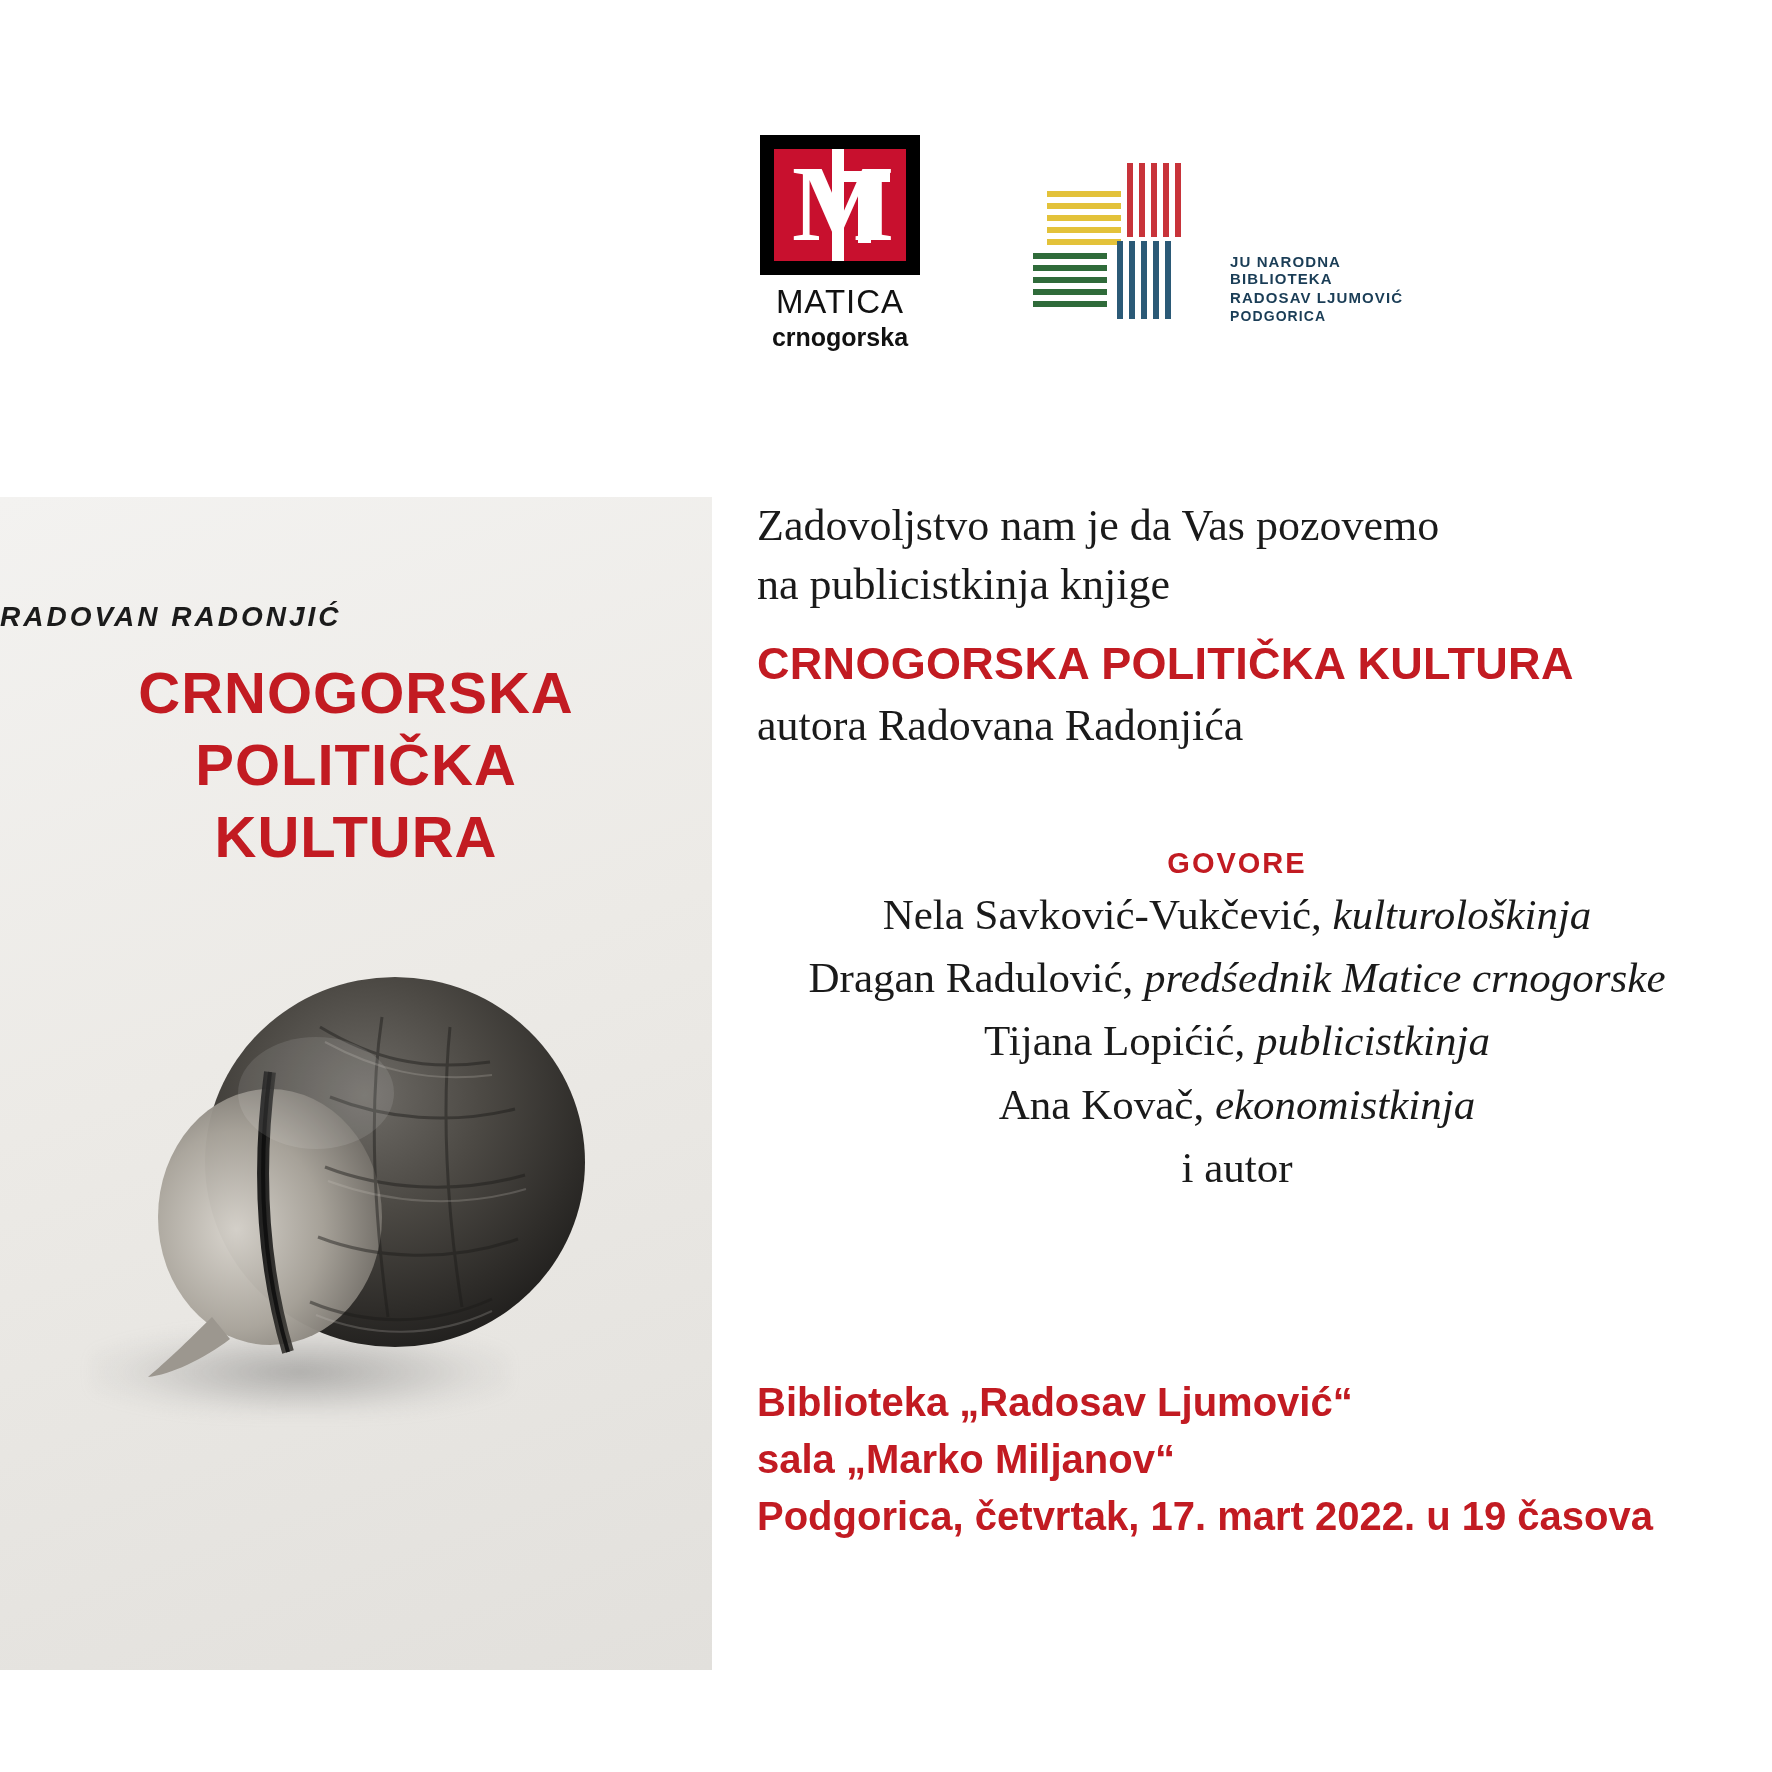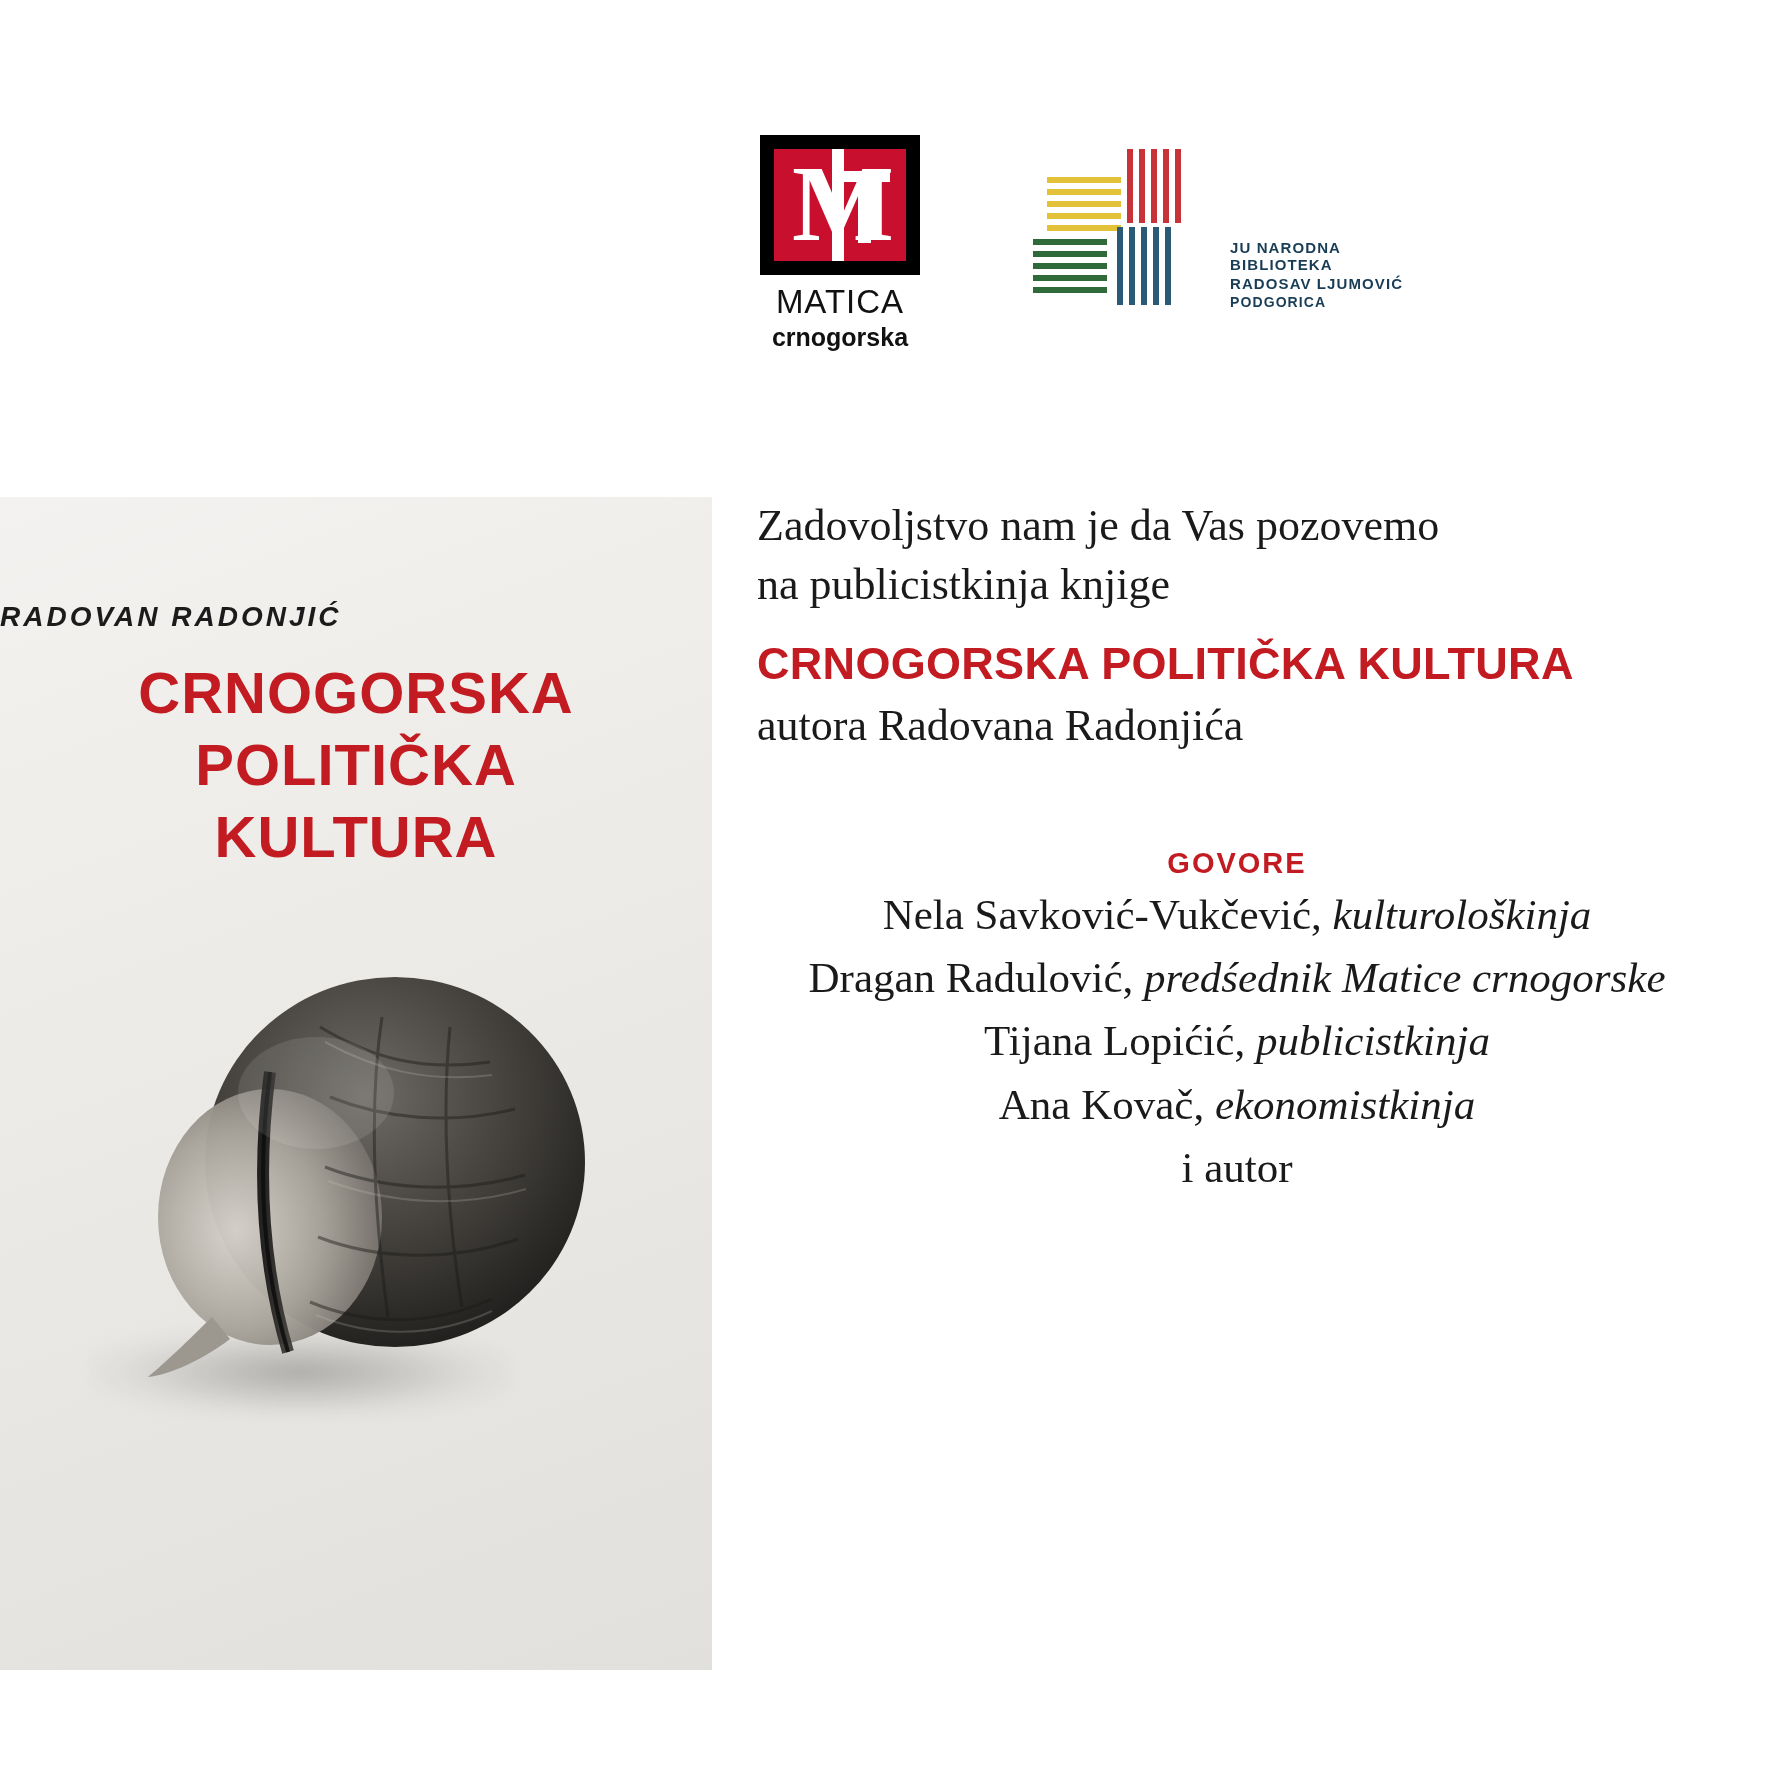--- a/index.html
+++ b/index.html
@@ -99,21 +99,21 @@
     font-weight: bold;
     font-size: 25px;
     color: #111111;
     margin-top: 2px;
   }
 
   
   .library {
     position: absolute;
     left: 270px;
-    top: 4px;
+    top: 18px;
     width: 380px;
     height: 200px;
   }
   .library-mark {
     position: absolute;
     left: 0px;
     top: 0px;
     width: 200px;
     height: 200px;
   }
@@ -395,14 +395,19 @@
       <span>Tijana Lopićić,</span>
       <span class="role">publicistkinja</span>
     </div>
     <div class="speaker-row">
       <span>Ana Kovač,</span>
       <span class="role">ekonomistkinja</span>
     </div>
     <div class="speaker-row">i autor</div>
   </div>
 
+  <div class="venue">
+    <div>Biblioteka „Radosav Ljumović“</div>
+    <div>sala „Marko Miljanov“</div>
+    <div>Podgorica, četvrtak, 17. mart 2022. u 19 časova</div>
+  </div>
 
 </div>
 
 </body></html>

